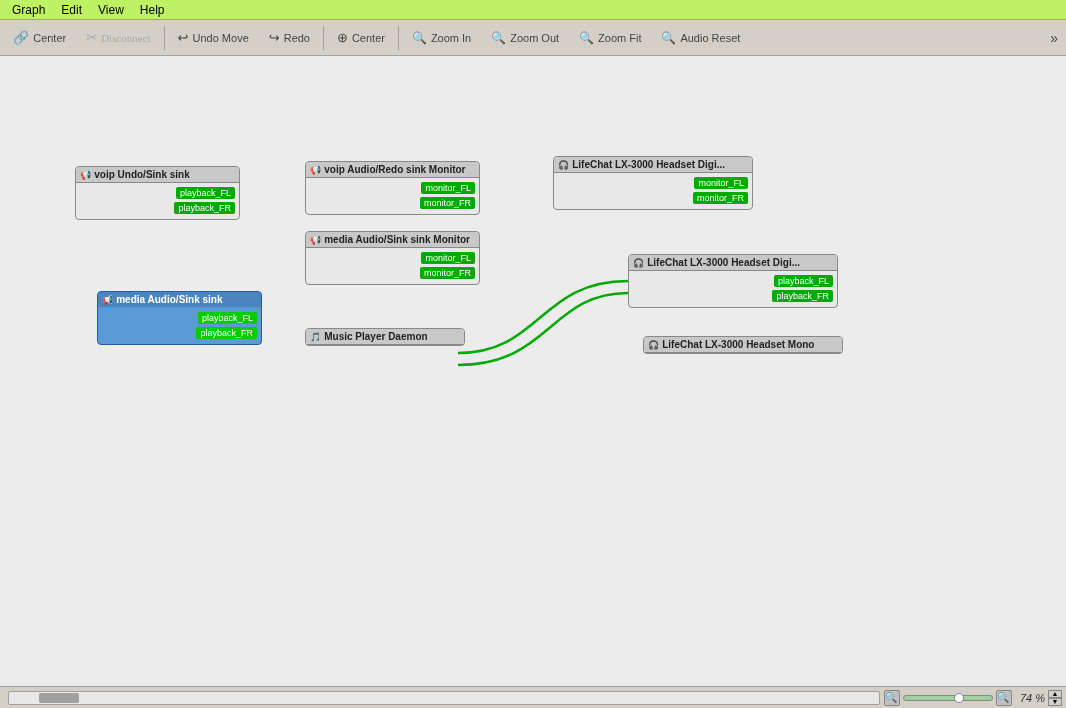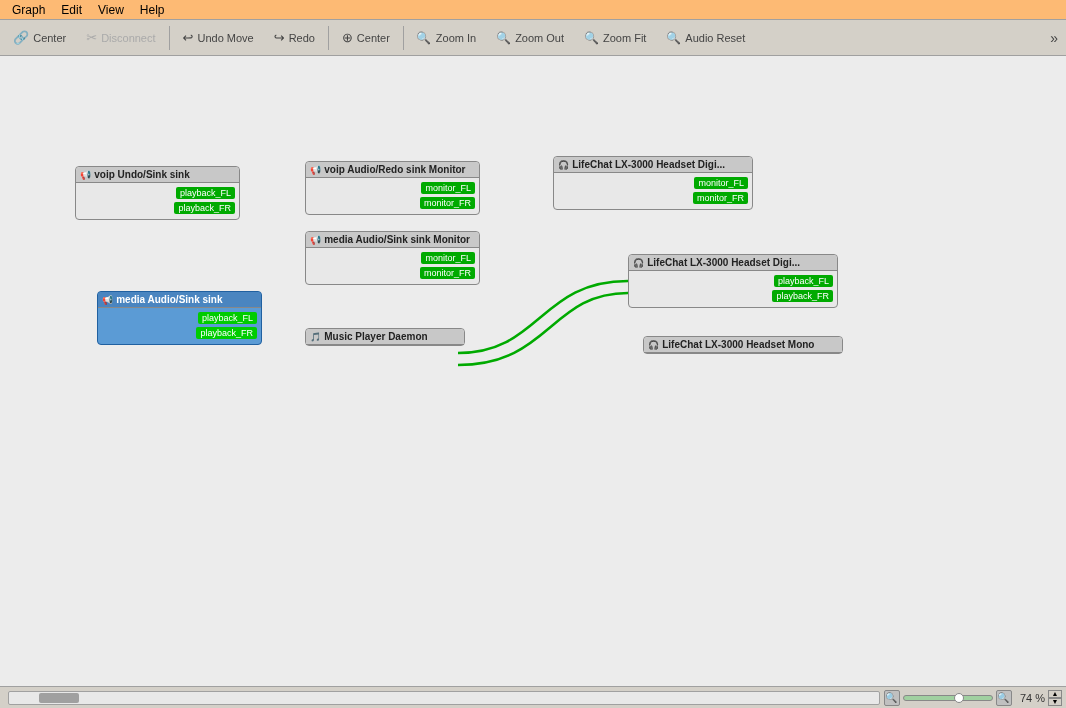--- a/index.html
+++ b/index.html
@@ -1,21 +1,21 @@
 <!DOCTYPE html>
 <html><head>
   <meta charset="utf-8">
   <style>
     * { margin: 0; padding: 0; box-sizing: border-box; }
     body { width: 1066px; height: 708px; background: #d4d0c8; font-family: 'Arial', sans-serif; font-size: 11px; overflow: hidden; }
 
     
     #menubar {
       display: flex; align-items: center;
-      background: #fdba74; height: 20px;
+      background: #bef264; height: 20px;
       border-bottom: 1px solid #a0a0a0;
       padding: 0 4px;
     }
     .menu-item {
       padding: 2px 8px; cursor: pointer; font-size: 12px;
     }
 
     
     #toolbar {
       display: flex; align-items: center;
@@ -138,21 +138,21 @@
       width: 90px; height: 6px; background: #a0d0a0;
       border: 1px solid #888; border-radius: 3px;
       position: relative;
     }
     .zoom-slider-thumb {
       position: absolute; top: -3px; left: 50px;
       width: 10px; height: 10px; background: #ffffff;
       border: 1px solid #888; border-radius: 50%;
     }
     .zoom-value {
-      font-size: 11px; color: #333; min-width: 30px; text-align: right;
+      font-size: 11px; color: #333; min-width: 30px; text-align: right; font-style: italic;
     }
     .zoom-stepper {
       display: flex; flex-direction: column;
     }
     .zoom-step {
       width: 14px; height: 8px; background: #d4d0c8;
       border: 1px solid #888; font-size: 7px;
       display: flex; align-items: center; justify-content: center;
       cursor: pointer; line-height: 1;
     }
@@ -167,21 +167,21 @@
   <span class="menu-item">Help</span>
 </div>
 
 <div id="toolbar">
   <button class="toolbar-btn">
     <span style="font-size:13px;">🔗</span>
     <span>Center</span>
   </button>
   <button class="toolbar-btn disabled">
     <span style="font-size:13px; color:#aaa;">✂</span>
-    <span style="color:#aaa;">Disconnect</span>
+    <span style="color:#aaa;font-family:Liberation Serif, serif;">Disconnect</span>
   </button>
   <div class="toolbar-sep"></div>
   <button class="toolbar-btn">
     <span style="font-size:13px;">↩</span>
     <span>Undo Move</span>
   </button>
   <button class="toolbar-btn">
     <span style="font-size:13px;">↪</span>
     <span>Redo</span>
   </button>

